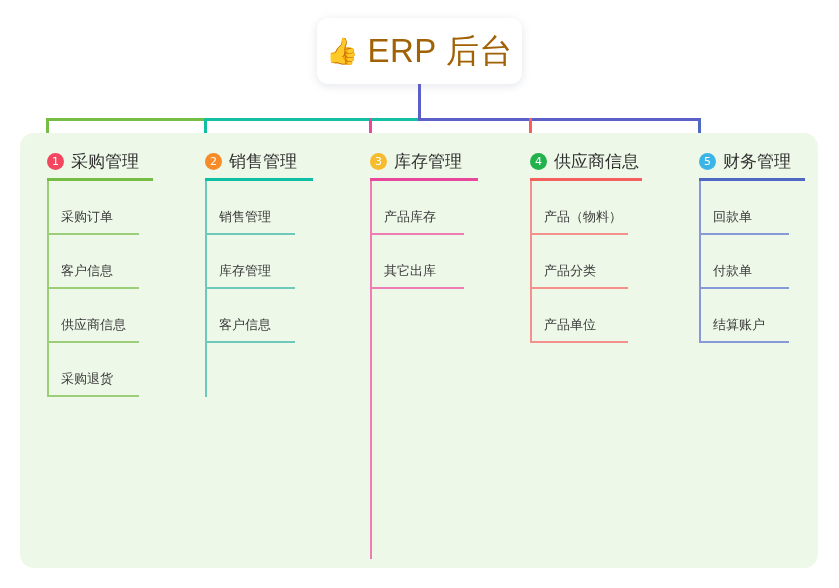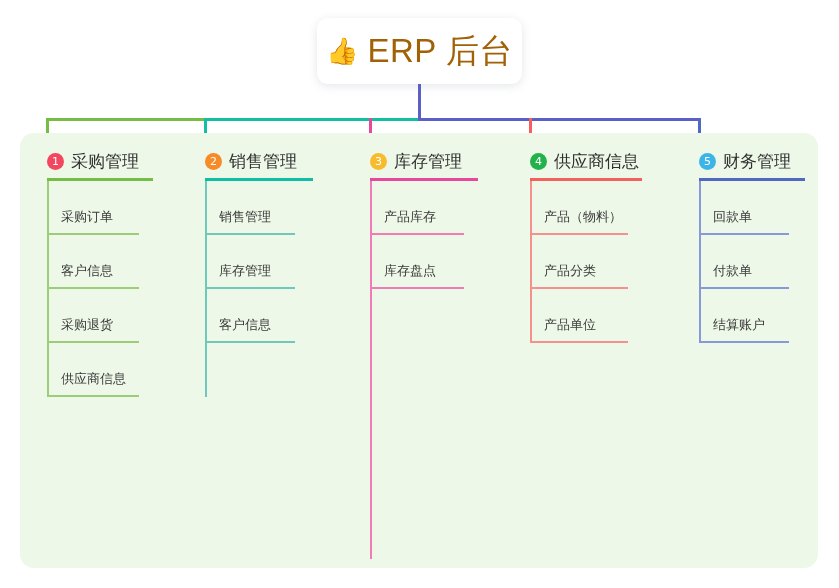--- a/index.html
+++ b/index.html
@@ -90,25 +90,25 @@
             <div class="spine" style="height: 216px; background: rgb(156, 205, 120);"></div>
             <div class="item">
               <span class="item-label">采购订单</span>
               <div class="item-rule" style="width: 92px; background: rgb(156, 205, 120);"></div>
             </div>
             <div class="item">
               <span class="item-label">客户信息</span>
               <div class="item-rule" style="width: 92px; background: rgb(156, 205, 120);"></div>
             </div>
             <div class="item">
-              <span class="item-label">采购退货</span>
+              <span class="item-label">供应商信息</span>
               <div class="item-rule" style="width: 92px; background: rgb(156, 205, 120);"></div>
             </div>
             <div class="item">
-              <span class="item-label">供应商信息</span>
+              <span class="item-label">采购退货</span>
               <div class="item-rule" style="width: 92px; background: rgb(156, 205, 120);"></div>
             </div>
           </div>
         </div>
         <div class="col" style="left: 185px; top: 8px; width: 148px;">
           <div class="col-head" style="width: 108px;">
             <span class="badge" style="background: rgb(246, 139, 40);">2</span>
             <span class="col-title">销售管理</span>
             <div class="col-rule" style="width: 108px; background: rgb(15, 191, 164);"></div>
           </div>
@@ -134,21 +134,21 @@
             <span class="col-title">库存管理</span>
             <div class="col-rule" style="width: 108px; background: rgb(232, 72, 155);"></div>
           </div>
           <div class="items">
             <div class="spine" style="height: 378px; background: rgb(239, 124, 180);"></div>
             <div class="item">
               <span class="item-label">产品库存</span>
               <div class="item-rule" style="width: 94px; background: rgb(239, 124, 180);"></div>
             </div>
             <div class="item">
-              <span class="item-label">库存盘点</span>
+              <span class="item-label">其它出库</span>
               <div class="item-rule" style="width: 94px; background: rgb(239, 124, 180);"></div>
             </div>
           </div>
         </div>
         <div class="col" style="left: 510px; top: 8px; width: 152px;">
           <div class="col-head" style="width: 112px;">
             <span class="badge" style="background: rgb(35, 177, 76);">4</span>
             <span class="col-title">供应商信息</span>
             <div class="col-rule" style="width: 112px; background: rgb(244, 96, 94);"></div>
           </div>

